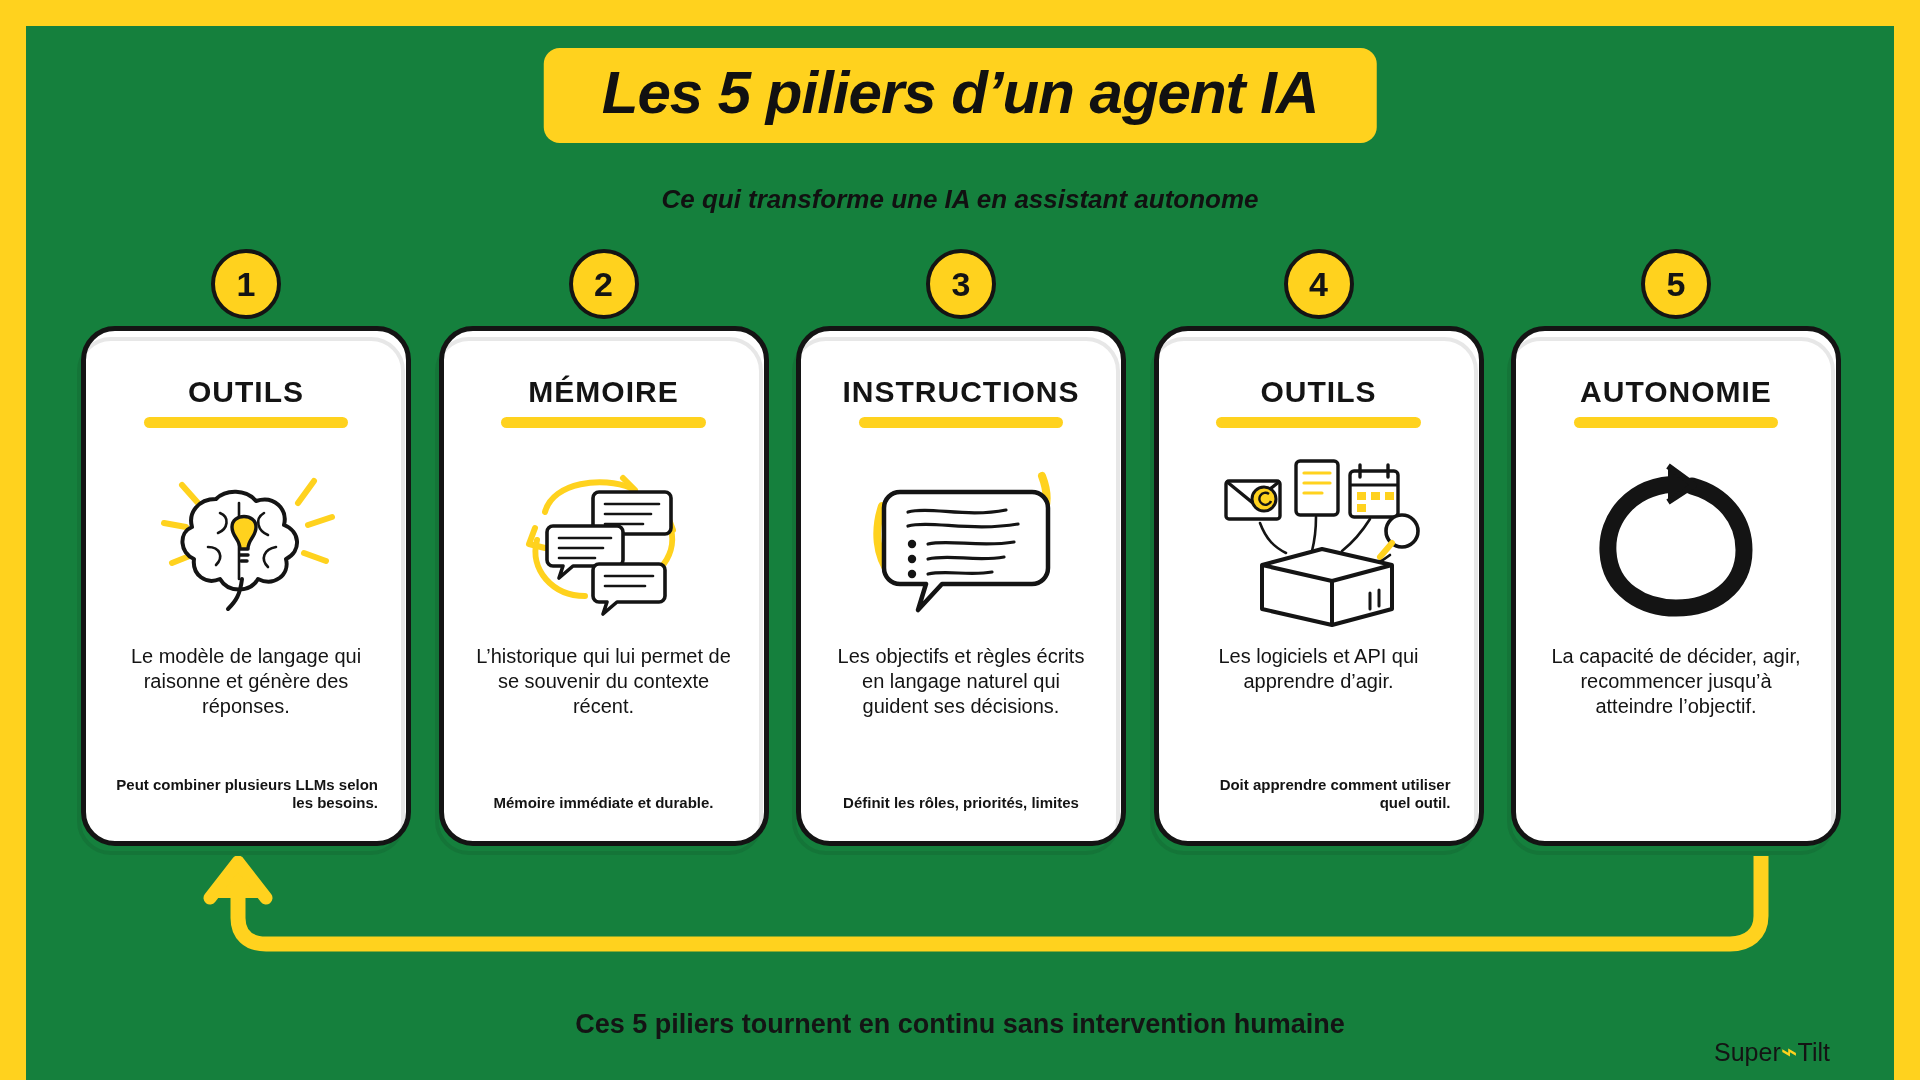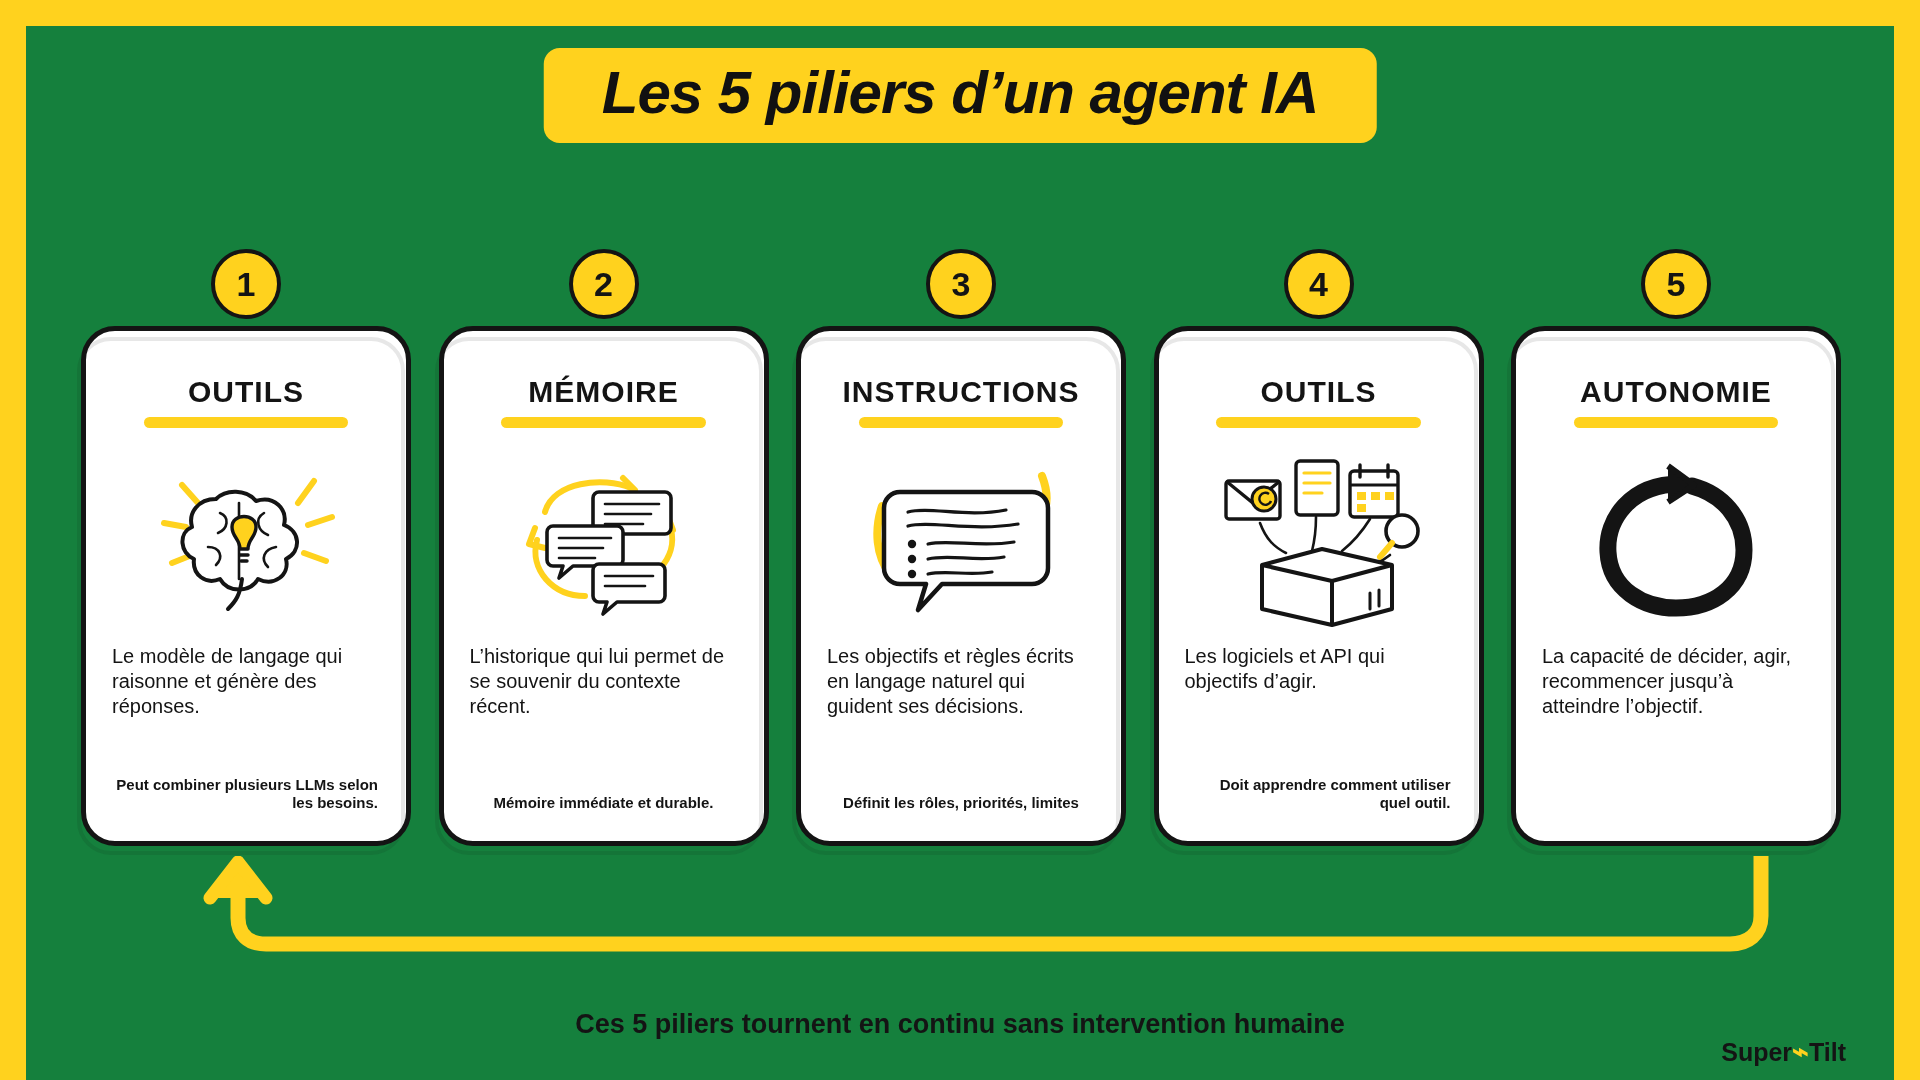--- a/index.html
+++ b/index.html
@@ -107,21 +107,21 @@
   .art{
     height:200px;
     width:100%;
     display:flex;align-items:center;justify-content:center;
     margin-top:10px;
   }
   .desc{
     font-size:20px;
     line-height:1.25;
     color:#141414;
-    text-align:left;
+    text-align:center;
     padding:0 8px;
     margin-top:6px;
   }
   .note{
     font-size:15px;
     line-height:1.25;
     color:#141414;
     text-align:right;
     padding:0 10px;
     margin-top:auto;
@@ -139,37 +139,38 @@
   .footer{
     position:absolute;
     bottom:62px;left:50%;transform:translateX(-50%);
     font-size:27px;
     font-weight:bold;
     color:#141414;
     white-space:nowrap;
   }
   .brand{
     position:absolute;
-    right:48px;bottom:34px;
+    right:64px;bottom:34px;
     font-size:25px;
-    font-weight:bold;
+    font-weight:normal;
     color:#141414;
   }
   .brand .tilt{color:#141414;}
   .brand .mark{color:#FFD21E;font-size:28px;}
 </style>
 </head>
 <body>
 
 <div class="frame">
 
   <div class="title-band">
     <div class="title">Les 5 piliers d’un agent IA</div>
   </div>
 
+  <div class="subtitle">Ce qui transforme une IA en assistant autonome</div>
 
   <div class="cards">
 
     <div class="card">
       <div class="badge">1</div>
       <div class="card-title">OUTILS</div>
       <div class="underline"></div>
       <div class="art">
         <svg width="200" height="175" viewBox="0 0 200 175">
           <g fill="none" stroke="#FFD21E" stroke-width="6" stroke-linecap="round">
@@ -319,21 +320,21 @@
             <path d="M58 122 L118 106 L188 122 L188 166 L128 182 L58 166 Z" fill="#ffffff" stroke="#141414" stroke-width="4" stroke-linejoin="round"></path>
             <path d="M58 122 L128 138 L188 122" fill="none" stroke="#141414" stroke-width="4" stroke-linejoin="round"></path>
             <path d="M128 138 L128 182" fill="none" stroke="#141414" stroke-width="4"></path>
             <g stroke="#141414" stroke-width="3" stroke-linecap="round">
               <line x1="166" y1="150" x2="166" y2="166"></line>
               <line x1="175" y1="147" x2="175" y2="163"></line>
             </g>
           </g>
         </svg>
       </div>
-      <div class="desc">Les logiciels et API qui objectifs d’agir.</div>
+      <div class="desc">Les logiciels et API qui apprendre d’agir.</div>
       <div class="note">Doit apprendre comment utiliser quel outil.</div>
     </div>
 
     <div class="card">
       <div class="badge">5</div>
       <div class="card-title">AUTONOMIE</div>
       <div class="underline"></div>
       <div class="art">
         <svg width="200" height="180" viewBox="0 0 200 180">
           <path d="M104 36 C54 36 30 72 32 104 C34 142 68 160 100 160 C136 160 168 140 168 102 C168 70 146 46 116 38" fill="none" stroke="#141414" stroke-width="17" stroke-linecap="round"></path>

